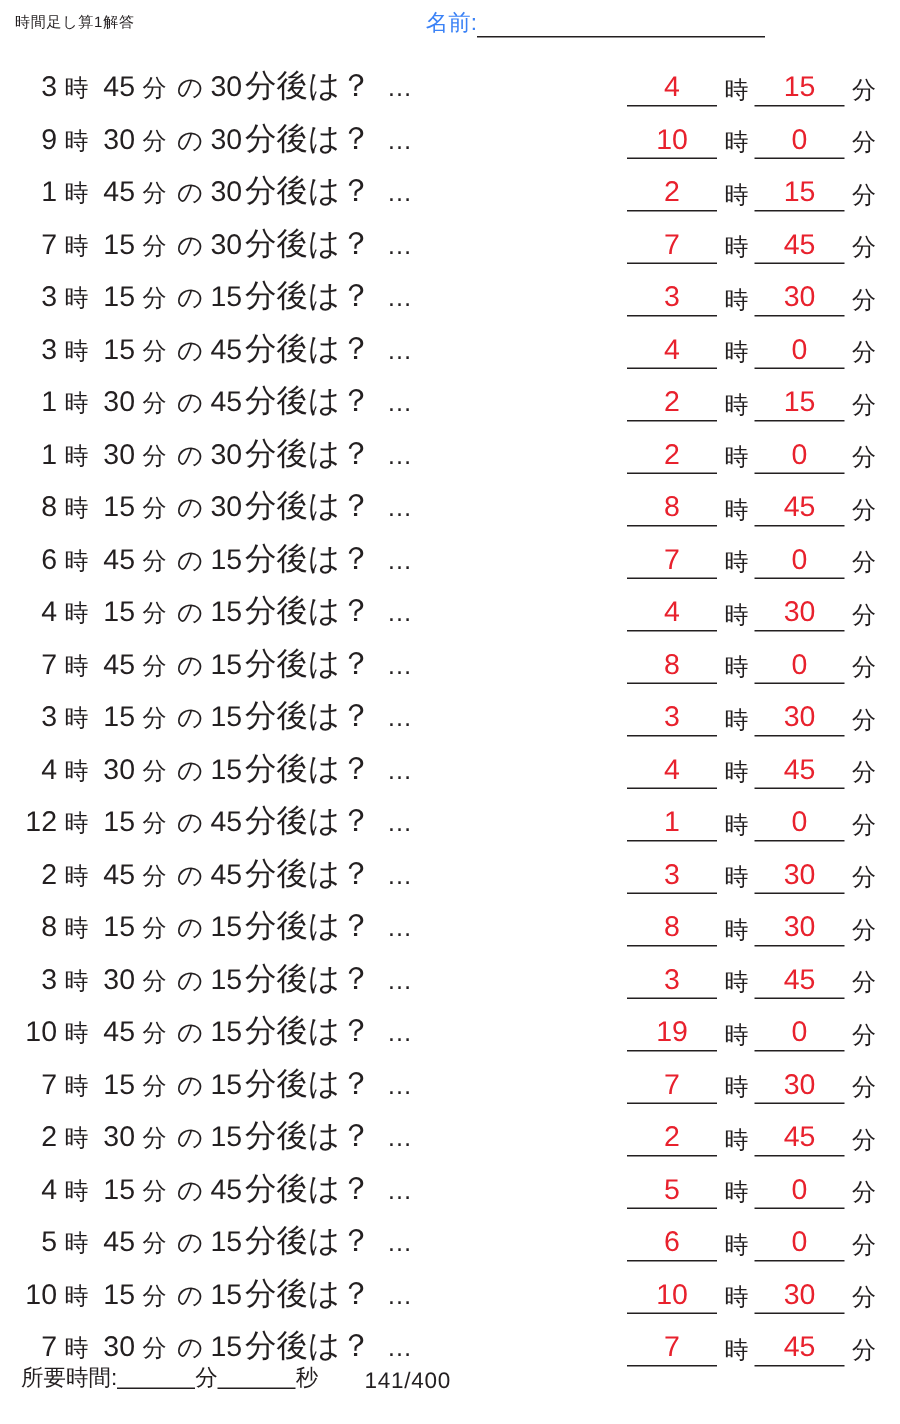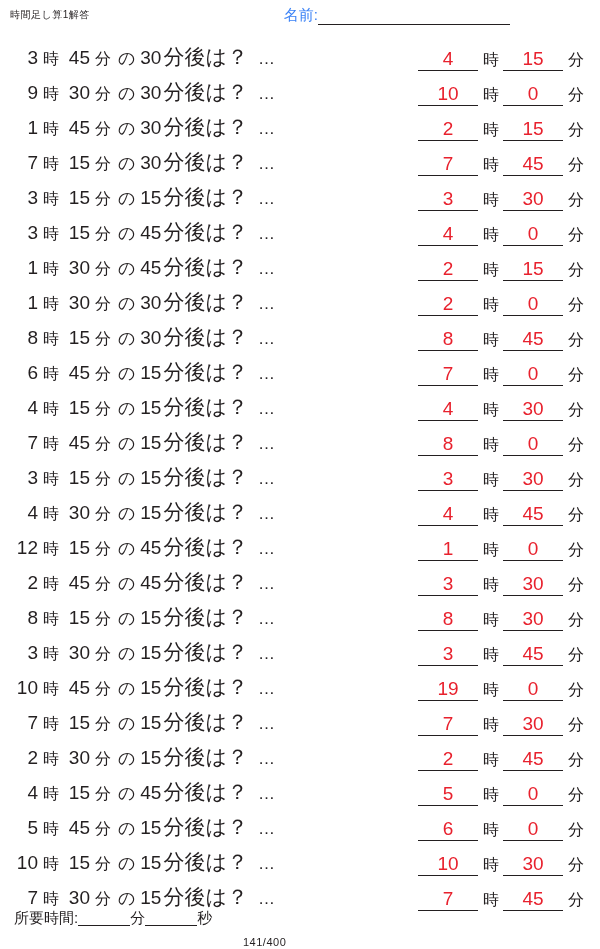--- a/index.html
+++ b/index.html
@@ -141,23 +141,22 @@
   .time-line {
     display: inline-block;
     width: 52px;
     border-bottom: 1px solid #231f20;
     height: 16px;
   }
   .page-no {
     position: absolute;
     left: 243px;
     top: 3px;
-    font-size: 11px;
+    font-size: 15px;
     letter-spacing: 0.5px;
-    margin-top: 24px;
   }
   .copyright {
     position: absolute;
     right: 12px;
     top: 6px;
     font-size: 11px;
     color: #231f20;
     white-space: nowrap;
   }
 </style>

